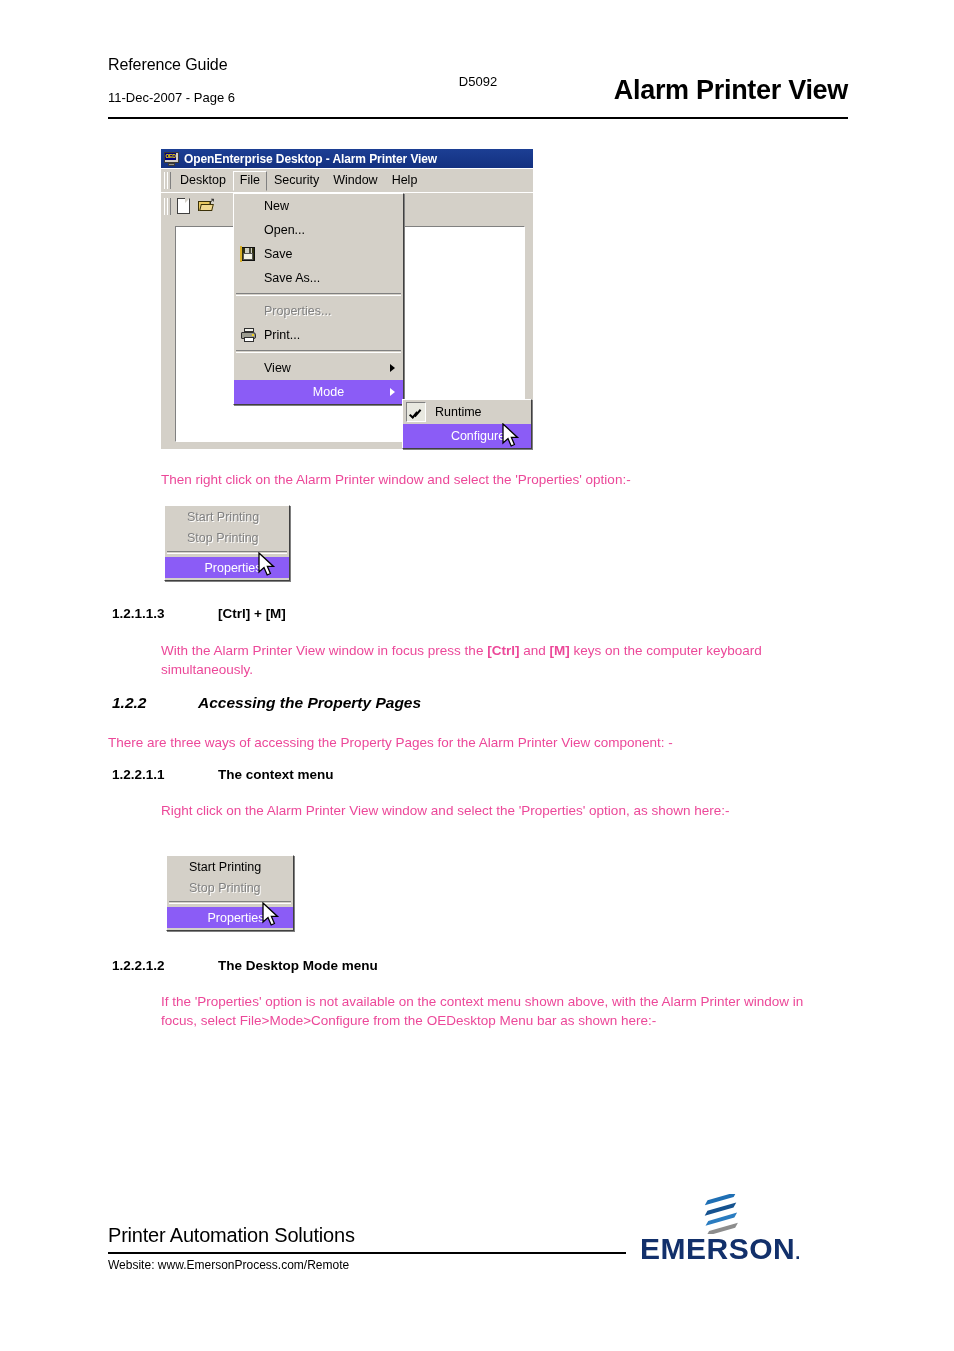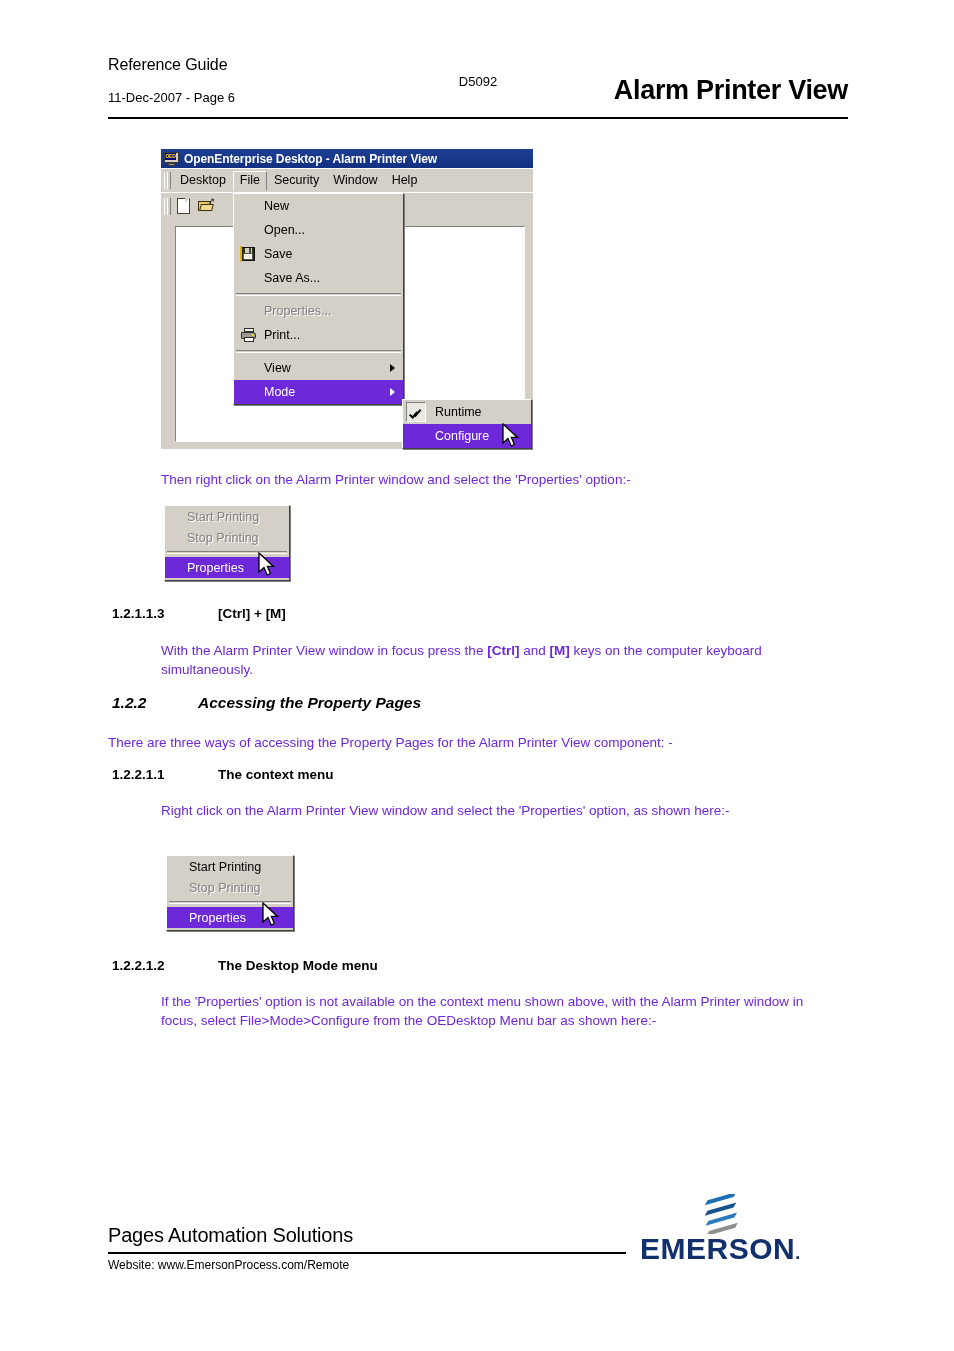--- a/index.html
+++ b/index.html
@@ -55,21 +55,21 @@
     width: 740px;
     height: 2px;
     background: #000000;
   }
 
   
   .body-text {
     position: absolute;
     font-size: 13.5px;
     line-height: 19px;
-    color: #6d28d9;
+    color: #ec4899;
   }
   .num-head {
     position: absolute;
     font-size: 13.5px;
     font-weight: bold;
     white-space: nowrap;
   }
   .num-head .num { display: inline-block; }
   .num-head .ttl { display: inline-block; }
   .sec-head {
@@ -269,21 +269,21 @@
     align-items: center;
     font-size: 12.5px;
     color: #000000;
     padding-left: 30px;
     padding-right: 10px;
     position: relative;
     box-sizing: border-box;
     white-space: nowrap;
   }
   .mi.disabled { color: #808080; text-shadow: 1px 1px 0 #ffffff; }
-  .mi.sel { background: #6d28d9; color: #ffffff; }
+  .mi.sel { background: #8b5cf6; color: #ffffff; justify-content: center; }
   .mi.sel.arrow::after { border-left-color: #ffffff; }
   .mi-sep {
     height: 1px;
     margin: 3px 2px 3px 2px;
     border-top: 1px solid #808080;
     border-bottom: 1px solid #ffffff;
     box-sizing: content-box;
   }
   .mi.arrow::after {
     content: "";
@@ -630,21 +630,21 @@
   <svg class="cursor" style="left:95px; top:46px;" viewBox="0 0 18 27">
     <polygon points="1,1 1,20 6,15.5 9.2,23 12.4,21.5 9.4,14.4 15.5,14.4" fill="#ffffff" stroke="#000000" stroke-width="1.3"></polygon>
   </svg>
 </div>
 
 <div class="num-head" style="left:112px; top:958px;">
   <span class="num" style="width:106px;">1.2.2.1.2</span><span class="ttl">The Desktop Mode menu</span>
 </div>
 <div class="body-text" style="left:161px; top:992px; width:680px;">If the 'Properties' option is not available on the context menu shown above, with the Alarm Printer window in focus, select File&gt;Mode&gt;Configure from the OEDesktop Menu bar as shown here:-</div>
 
-<div class="footer-title">Pages Automation Solutions</div>
+<div class="footer-title">Printer Automation Solutions</div>
 <div class="footer-rule"></div>
 <div class="footer-web">Website:  www.EmersonProcess.com/Remote</div>
 
 <div class="emerson-logo">
   <svg class="emerson-mark" viewBox="0 0 46 40">
     <g transform="rotate(-16 23 20)">
       <path d="M10 2 L40 2 L36 6 L6 6 Z" fill="#1f6fb4"></path>
       <path d="M8 7 L38 7 L34 11 L4 11 Z" fill="#ffffff"></path>
       <path d="M7 12 L37 12 L33 16 L3 16 Z" fill="#15528f"></path>
       <path d="M6 17 L36 17 L32 21 L2 21 Z" fill="#ffffff"></path>

